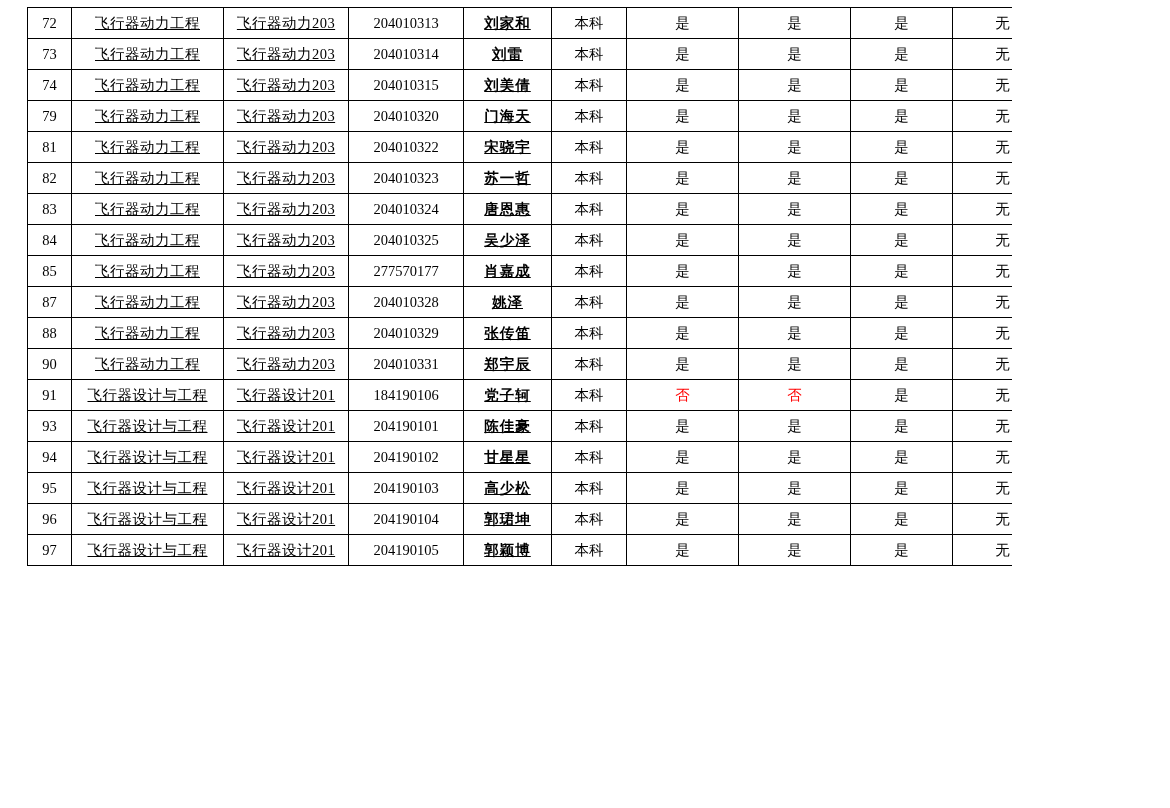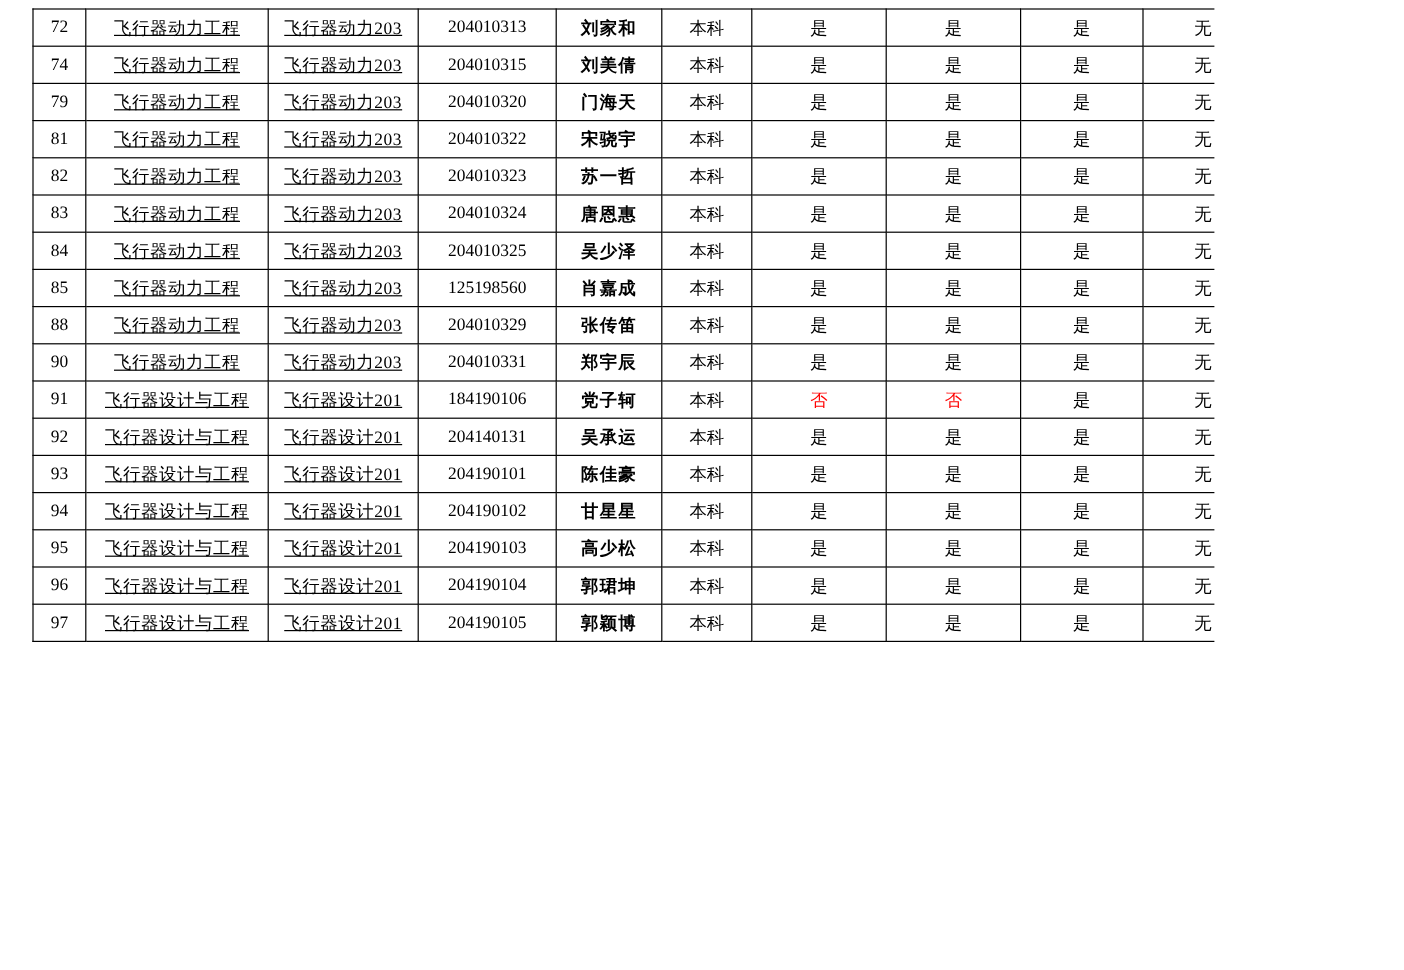--- a/index.html
+++ b/index.html
@@ -46,20 +46,21 @@
   col.c-level  { width: 75px; }
   col.c-f1     { width: 112px; }
   col.c-f2     { width: 112px; }
   col.c-f3     { width: 102px; }
   col.c-f4     { width: 100px; }
   col.c-result { width: 92px; }
 
   td.name {
     font-weight: bold;
     letter-spacing: 1px;
+    text-decoration: underline;
   }
   td.major, td.class {
     letter-spacing: 0.5px;
     text-decoration: underline;
   }
   td.idx, td.sid {
     font-family: "Liberation Serif", "DejaVu Serif", serif;
   }
 </style>
 </head>
@@ -88,20 +89,33 @@
           <td class="sid">204010313</td>
           <td class="name">刘家和</td>
           <td class="level">本科</td>
           <td class="flag">是</td>
           <td class="flag">是</td>
           <td class="flag">是</td>
           <td class="flag">无</td>
           <td class="result">毕业</td>
         </tr>
         <tr>
+          <td class="idx">73</td>
+          <td class="major">飞行器动力工程</td>
+          <td class="class">飞行器动力203</td>
+          <td class="sid">204010314</td>
+          <td class="name">刘雷</td>
+          <td class="level">本科</td>
+          <td class="flag">是</td>
+          <td class="flag">是</td>
+          <td class="flag">是</td>
+          <td class="flag">无</td>
+          <td class="result">毕业</td>
+        </tr>
+        <tr>
           <td class="idx">74</td>
           <td class="major">飞行器动力工程</td>
           <td class="class">飞行器动力203</td>
           <td class="sid">204010315</td>
           <td class="name">刘美倩</td>
           <td class="level">本科</td>
           <td class="flag">是</td>
           <td class="flag">是</td>
           <td class="flag">是</td>
           <td class="flag">无</td>
@@ -169,22 +183,35 @@
           <td class="flag">是</td>
           <td class="flag">是</td>
           <td class="flag">是</td>
           <td class="flag">无</td>
           <td class="result">毕业</td>
         </tr>
         <tr>
           <td class="idx">85</td>
           <td class="major">飞行器动力工程</td>
           <td class="class">飞行器动力203</td>
-          <td class="sid">125198560</td>
+          <td class="sid">277570177</td>
           <td class="name">肖嘉成</td>
+          <td class="level">本科</td>
+          <td class="flag">是</td>
+          <td class="flag">是</td>
+          <td class="flag">是</td>
+          <td class="flag">无</td>
+          <td class="result">毕业</td>
+        </tr>
+        <tr>
+          <td class="idx">87</td>
+          <td class="major">飞行器动力工程</td>
+          <td class="class">飞行器动力203</td>
+          <td class="sid">204010328</td>
+          <td class="name">姚泽</td>
           <td class="level">本科</td>
           <td class="flag">是</td>
           <td class="flag">是</td>
           <td class="flag">是</td>
           <td class="flag">无</td>
           <td class="result">毕业</td>
         </tr>
         <tr>
           <td class="idx">88</td>
           <td class="major">飞行器动力工程</td>
@@ -216,33 +243,20 @@
           <td class="major">飞行器设计与工程</td>
           <td class="class">飞行器设计201</td>
           <td class="sid">184190106</td>
           <td class="name">党子轲</td>
           <td class="level">本科</td>
           <td class="flag" style="color: rgb(255, 0, 0);">否</td>
           <td class="flag" style="color: rgb(255, 0, 0);">否</td>
           <td class="flag">是</td>
           <td class="flag">无</td>
           <td class="result">结业</td>
-        </tr>
-        <tr>
-          <td class="idx">92</td>
-          <td class="major">飞行器设计与工程</td>
-          <td class="class">飞行器设计201</td>
-          <td class="sid">204140131</td>
-          <td class="name">吴承运</td>
-          <td class="level">本科</td>
-          <td class="flag">是</td>
-          <td class="flag">是</td>
-          <td class="flag">是</td>
-          <td class="flag">无</td>
-          <td class="result">毕业</td>
         </tr>
         <tr>
           <td class="idx">93</td>
           <td class="major">飞行器设计与工程</td>
           <td class="class">飞行器设计201</td>
           <td class="sid">204190101</td>
           <td class="name">陈佳豪</td>
           <td class="level">本科</td>
           <td class="flag">是</td>
           <td class="flag">是</td>

